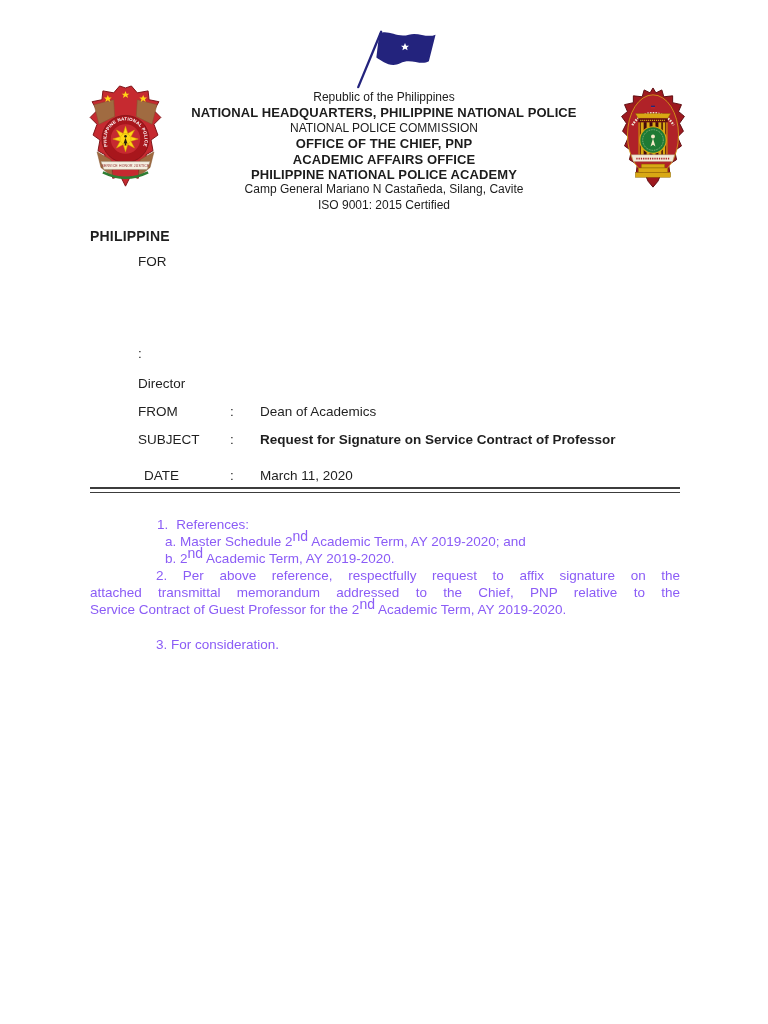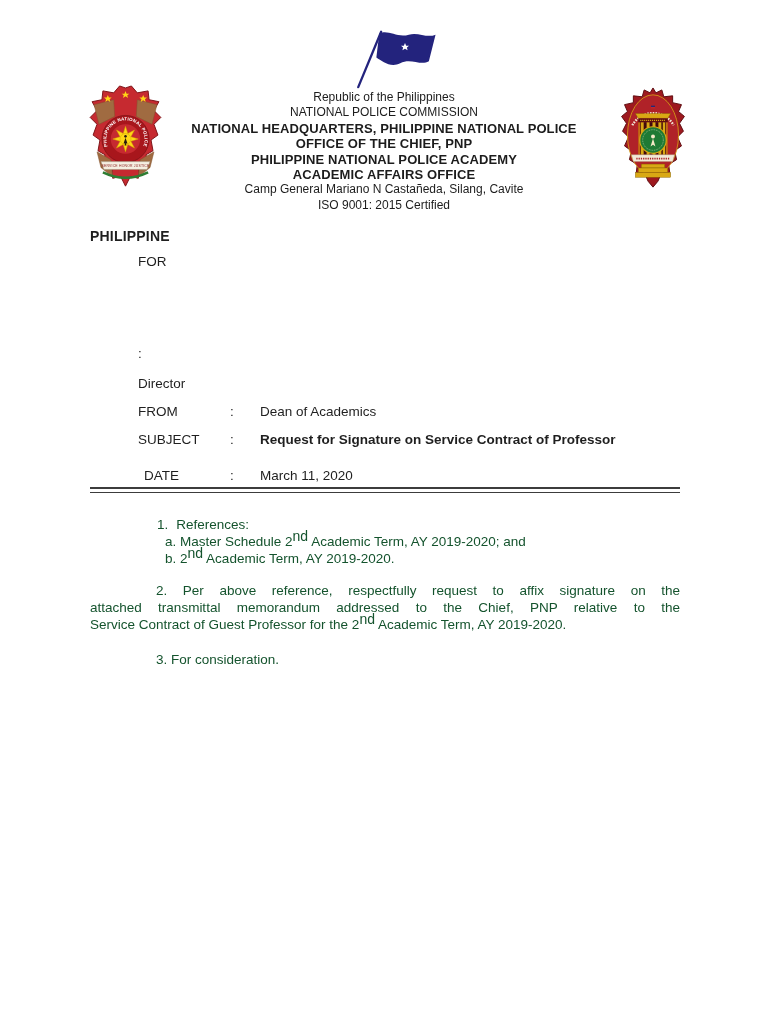--- a/index.html
+++ b/index.html
@@ -38,25 +38,25 @@
   .row-subj { margin-top:12px; }
   .row-date { margin-top:20px; }
   .row-date .flabel { padding-left:6px; }
   .fvalue.bold { font-weight:bold; }
   .divider {
     margin-top:3px; height:6px;
     border-top:2px solid #3c3c3c;
     border-bottom:1.6px solid #3c3c3c;
   }
   
-  .body-text { font-size:13.5px; line-height:17px; color:#14532d; }
+  .body-text { font-size:13.5px; line-height:17px; color:#8b5cf6; }
   .item1 { margin-top:23px; padding-left:67px; }
   .item1 .num { margin-right:8px; }
   .ref-line { padding-left:75px; }
-  .para2-l1 { margin-top:15px; text-indent:66px; text-align:justify; text-align-last:justify; }
+  .para2-l1 { text-indent:66px; text-align:justify; text-align-last:justify; }
   .para2-l2 { text-align:justify; text-align-last:justify; }
   .item3 { margin-top:18px; padding-left:66px; }
   sup { font-size:14px; vertical-align:super; line-height:0; }
   
   .signature { margin-top:61px; margin-left:330px; font-size:13.5px; line-height:17px; }
   .sig-name { font-weight:bold; letter-spacing:.3px; }
   .sig-rank { color:#2b2b2b; }
 </style>
 </head>
 <body>
@@ -67,25 +67,25 @@
 
     <div class="flag-wrap">
       <svg width="116" height="63" viewBox="0 0 116 66">
         <line x1="31" y1="63" x2="55" y2="5" stroke="#23237d" stroke-width="2.4" stroke-linecap="round"></line>
         <path d="M53 7 C 62 2, 72 12, 84 8 C 94 5, 103 12, 112 8 L 105 36 C 96 41, 86 32, 75 38 C 65 43, 56 36, 50 32 Z" fill="#23237d"></path>
         <polygon points="0,-4.2 1.25,-1.35 4.2,-1.35 2,0.55 2.7,3.45 0,1.7 -2.7,3.45 -2,0.55 -4.2,-1.35 -1.25,-1.35" transform="translate(80,21)" fill="#ffffff"></polygon>
       </svg>
     </div>
 
     <div class="lh-line">Republic of the Philippines</div>
+    <div class="lh-line bold">NATIONAL HEADQUARTERS, PHILIPPINE NATIONAL POLICE</div>
     <div class="lh-line">NATIONAL POLICE COMMISSION</div>
-    <div class="lh-line bold">NATIONAL HEADQUARTERS, PHILIPPINE NATIONAL POLICE</div>
     <div class="lh-line bold">OFFICE OF THE CHIEF, PNP</div>
+    <div class="lh-line bold">ACADEMIC AFFAIRS OFFICE</div>
     <div class="lh-line bold">PHILIPPINE NATIONAL POLICE ACADEMY</div>
-    <div class="lh-line bold">ACADEMIC AFFAIRS OFFICE</div>
     <div class="lh-line">Camp General Mariano N Castañeda, Silang, Cavite</div>
     <div class="lh-line">ISO 9001: 2015 Certified</div>
 
     <div class="seal seal-left">
       <svg width="77" height="110" viewBox="0 0 78 112">
         <path d="M39 3 L33 1 L27 8 L16 6 L15 15 L5 17 L10 26 L3 33 L10 40 L6 51 L13 56 L11 67 L18 71 L17 82 L25 85 L26 95 L34 93 L39 103 L44 93 L52 95 L53 85 L61 82 L60 71 L67 67 L65 56 L72 51 L68 40 L75 33 L68 26 L73 17 L63 15 L62 6 L51 8 L45 1 Z" fill="#c62a30" stroke="#7c1317" stroke-width="1"></path>
         <path d="M7 20 L27 15 L28 32 L12 40 Z" fill="#a06b41" stroke="#82552f" stroke-width="0.5"></path>
         <path d="M71 20 L51 15 L50 32 L66 40 Z" fill="#a06b41" stroke="#82552f" stroke-width="0.5"></path>
         <path d="M10 68 L24 76 L26 94 L14 84 Z" fill="#a06b41" stroke="#82552f" stroke-width="0.5"></path>
         <path d="M68 68 L54 76 L52 94 L64 84 Z" fill="#a06b41" stroke="#82552f" stroke-width="0.5"></path>

